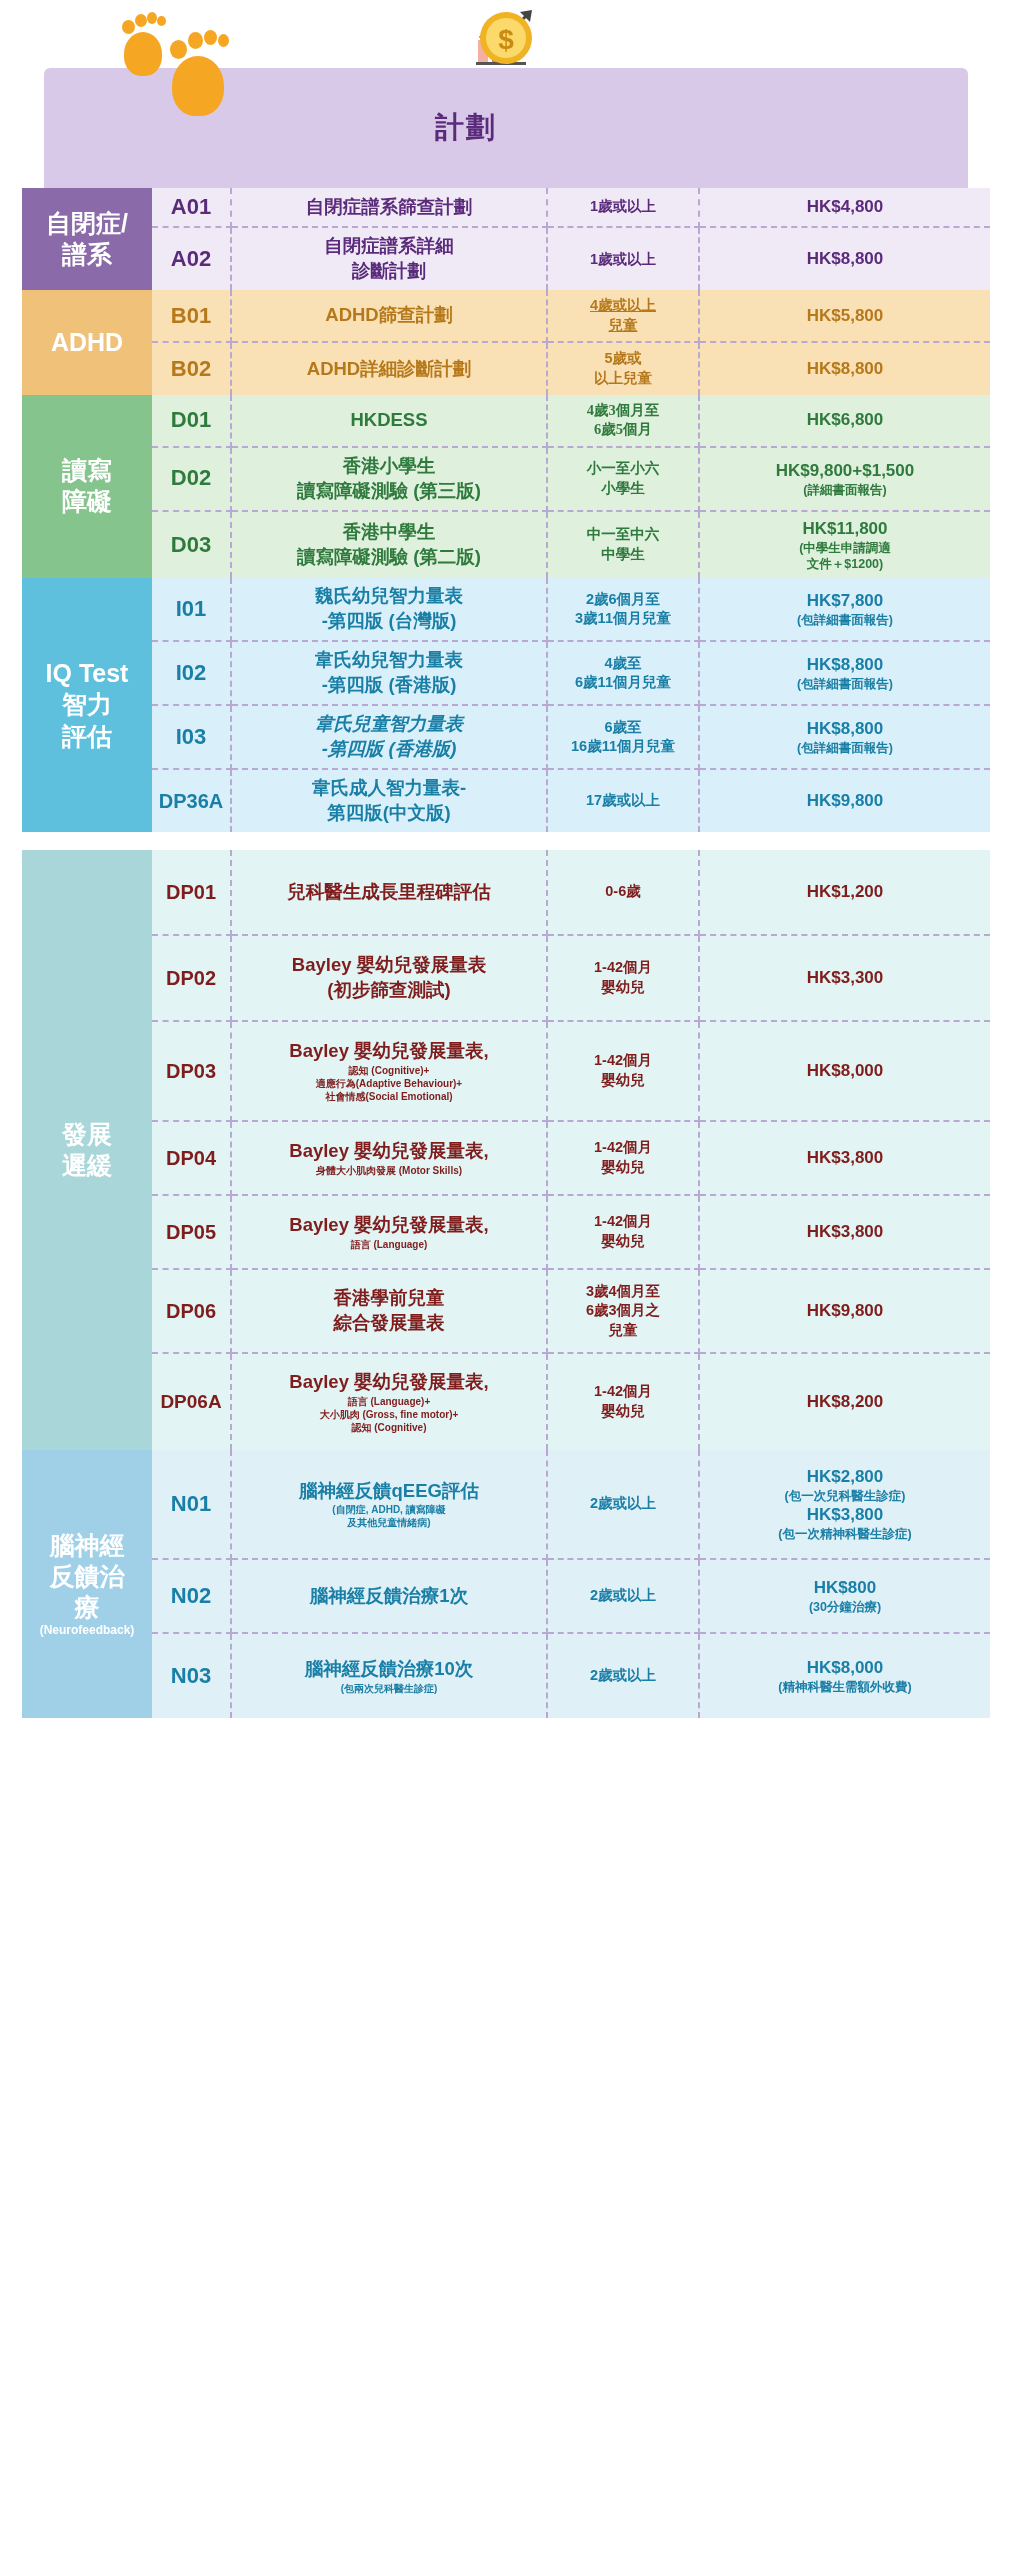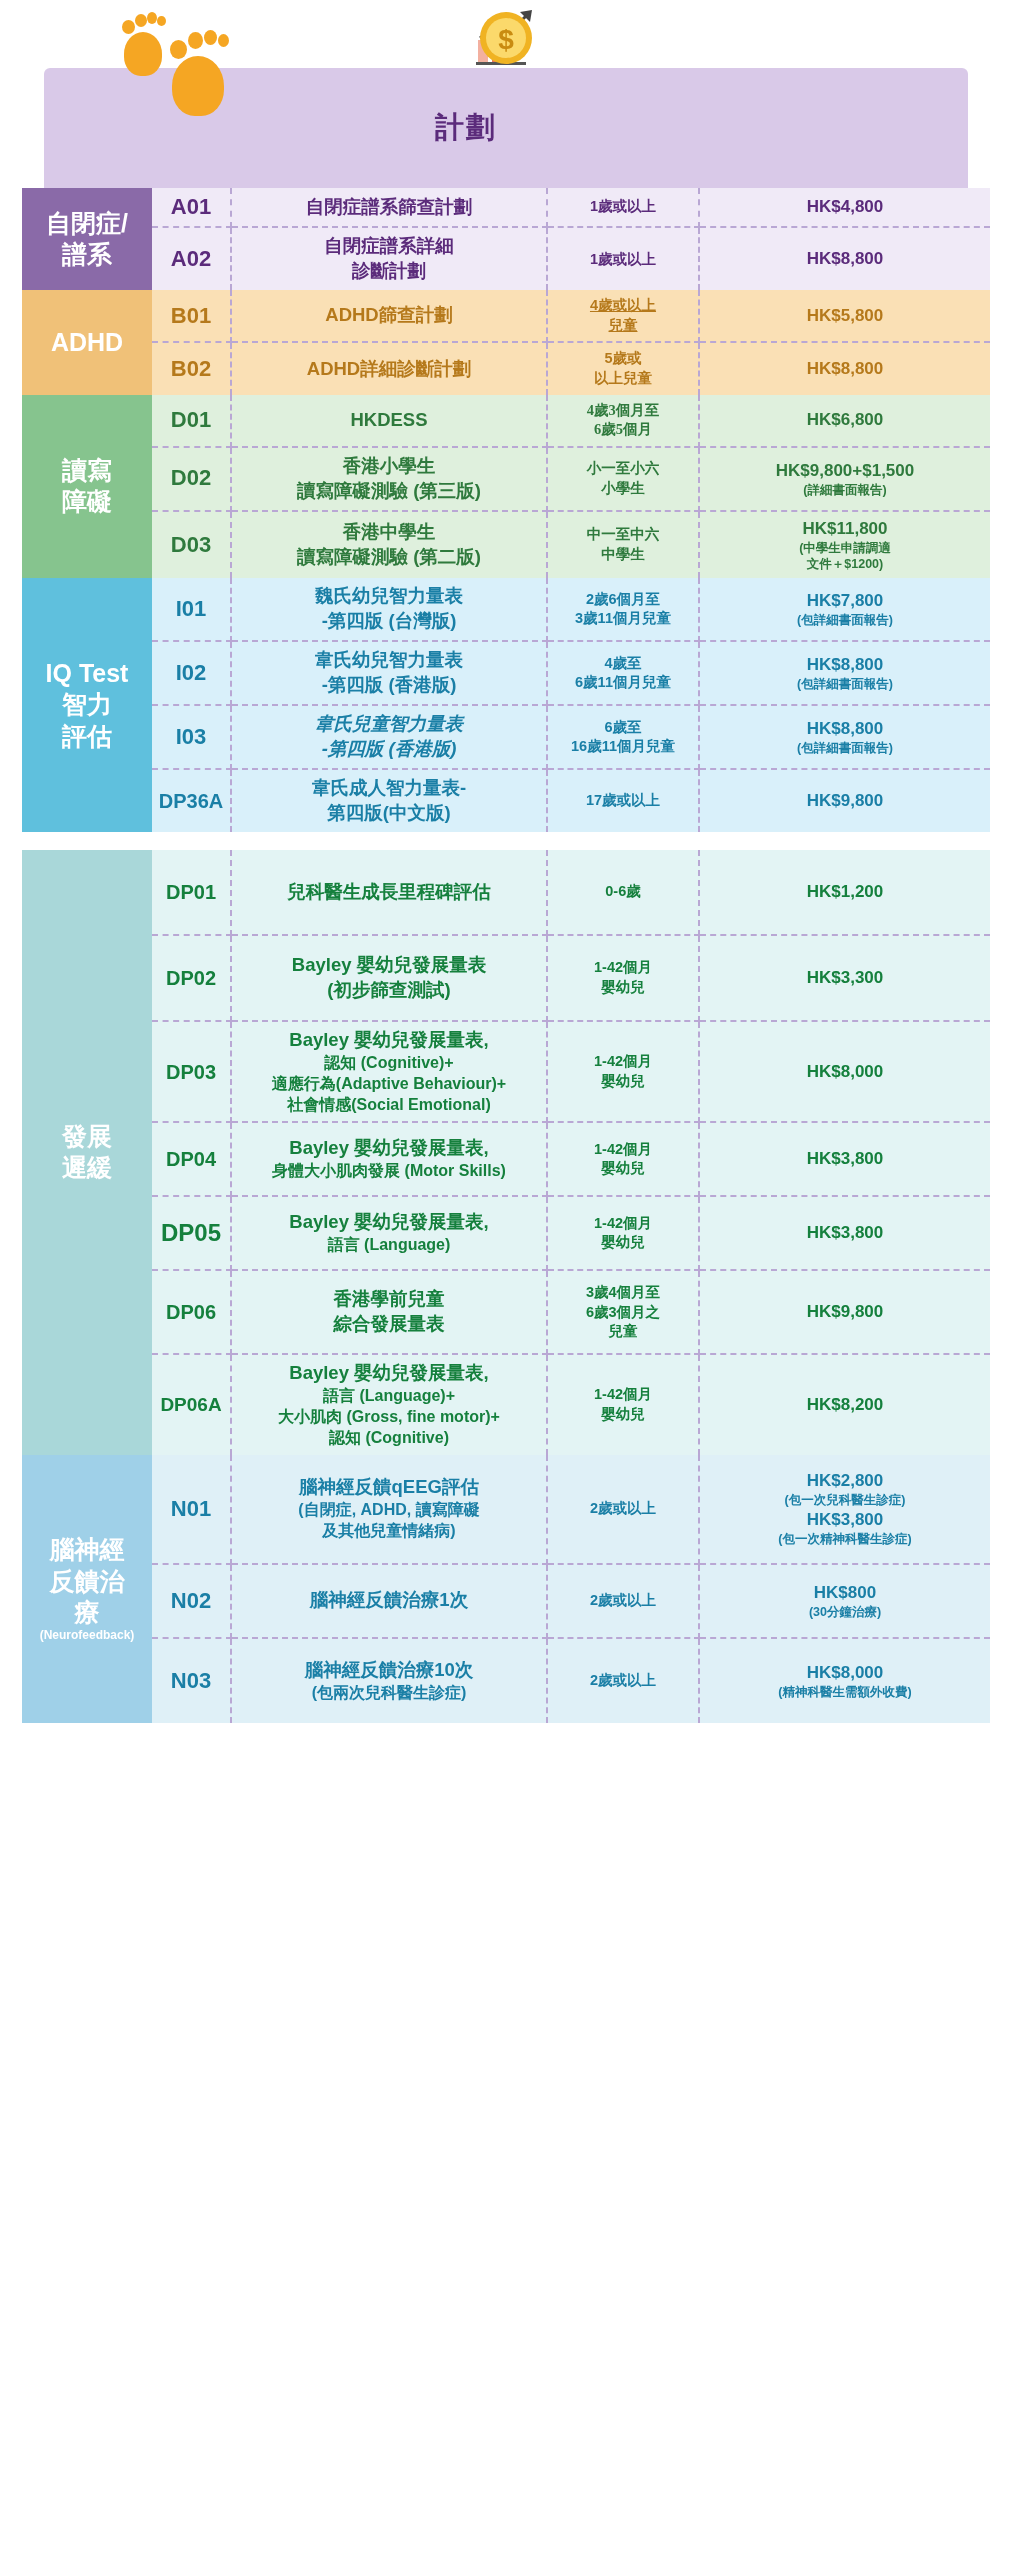--- a/index.html
+++ b/index.html
@@ -100,21 +100,21 @@
     line-height: 1.2;
   }
   .plan {
     width: 316px;
     font-size: 18.5px;
     font-weight: bold;
     line-height: 1.35;
     text-align: left;
     padding-left: 22px;
   }
-  .plan .sub { font-size: 16px; display: block; line-height: 1.3; }
+  .plan .sub { font-size: 10px; display: block; line-height: 1.3; }
   .age {
     width: 152px;
     font-size: 14.5px;
     font-weight: bold;
     line-height: 1.35;
   }
   .fee {
     font-size: 17px;
     font-weight: bold;
     line-height: 1.3;
@@ -128,21 +128,21 @@
   
   .c-autism { background: #8a6aa8; }
   .r-autism { background: #f0eaf7; color: #5b2b7b; }
   .c-adhd   { background: #f0c178; }
   .r-adhd   { background: #fae0b5; color: #b5791b; }
   .c-dys    { background: #86c48e; }
   .r-dys    { background: #dff0dd; color: #2f7a3d; }
   .c-iq     { background: #5fc0dd; }
   .r-iq     { background: #d9f0fa; color: #1a7fa6; }
   .c-dev    { background: #a9d7d9; }
-  .r-dev    { background: #e3f4f4; color: #15803d; }
+  .r-dev    { background: #e3f4f4; color: #7f1d1d; }
   .c-neuro  { background: #9fd0e8; }
   .r-neuro  { background: #dff0f7; color: #1a7fa6; }
 
   .spacer-row td { height: 18px; padding: 0; background: #ffffff; }
 </style>
 </head>
 <body>
 
 <div id="page">
 
@@ -353,21 +353,21 @@
         <td class="code r-dev dash-b dash-r" style="font-size:20px; height:74px;">DP04</td>
         <td class="plan r-dev dash-b dash-r">
           <span>Bayley 嬰幼兒發展量表,</span>
           <span class="sub" style="white-space:pre-line;">身體大小肌肉發展 (Motor Skills)</span>
         </td>
         <td class="age r-dev dash-b dash-r" style="white-space:pre-line;">1-42個月
 嬰幼兒</td>
         <td class="fee r-dev dash-b">HK$3,800</td>
       </tr>
       <tr>
-        <td class="code r-dev dash-b dash-r" style="font-size:24px; height:74px;">DP05</td>
+        <td class="code r-dev dash-b dash-r" style="font-size:20px; height:74px;">DP05</td>
         <td class="plan r-dev dash-b dash-r">
           <span>Bayley 嬰幼兒發展量表,</span>
           <span class="sub" style="white-space:pre-line;">語言 (Language)</span>
         </td>
         <td class="age r-dev dash-b dash-r" style="white-space:pre-line;">1-42個月
 嬰幼兒</td>
         <td class="fee r-dev dash-b">HK$3,800</td>
       </tr>
       <tr>
         <td class="code r-dev dash-b dash-r" style="font-size:20px; height:84px;">DP06</td>

